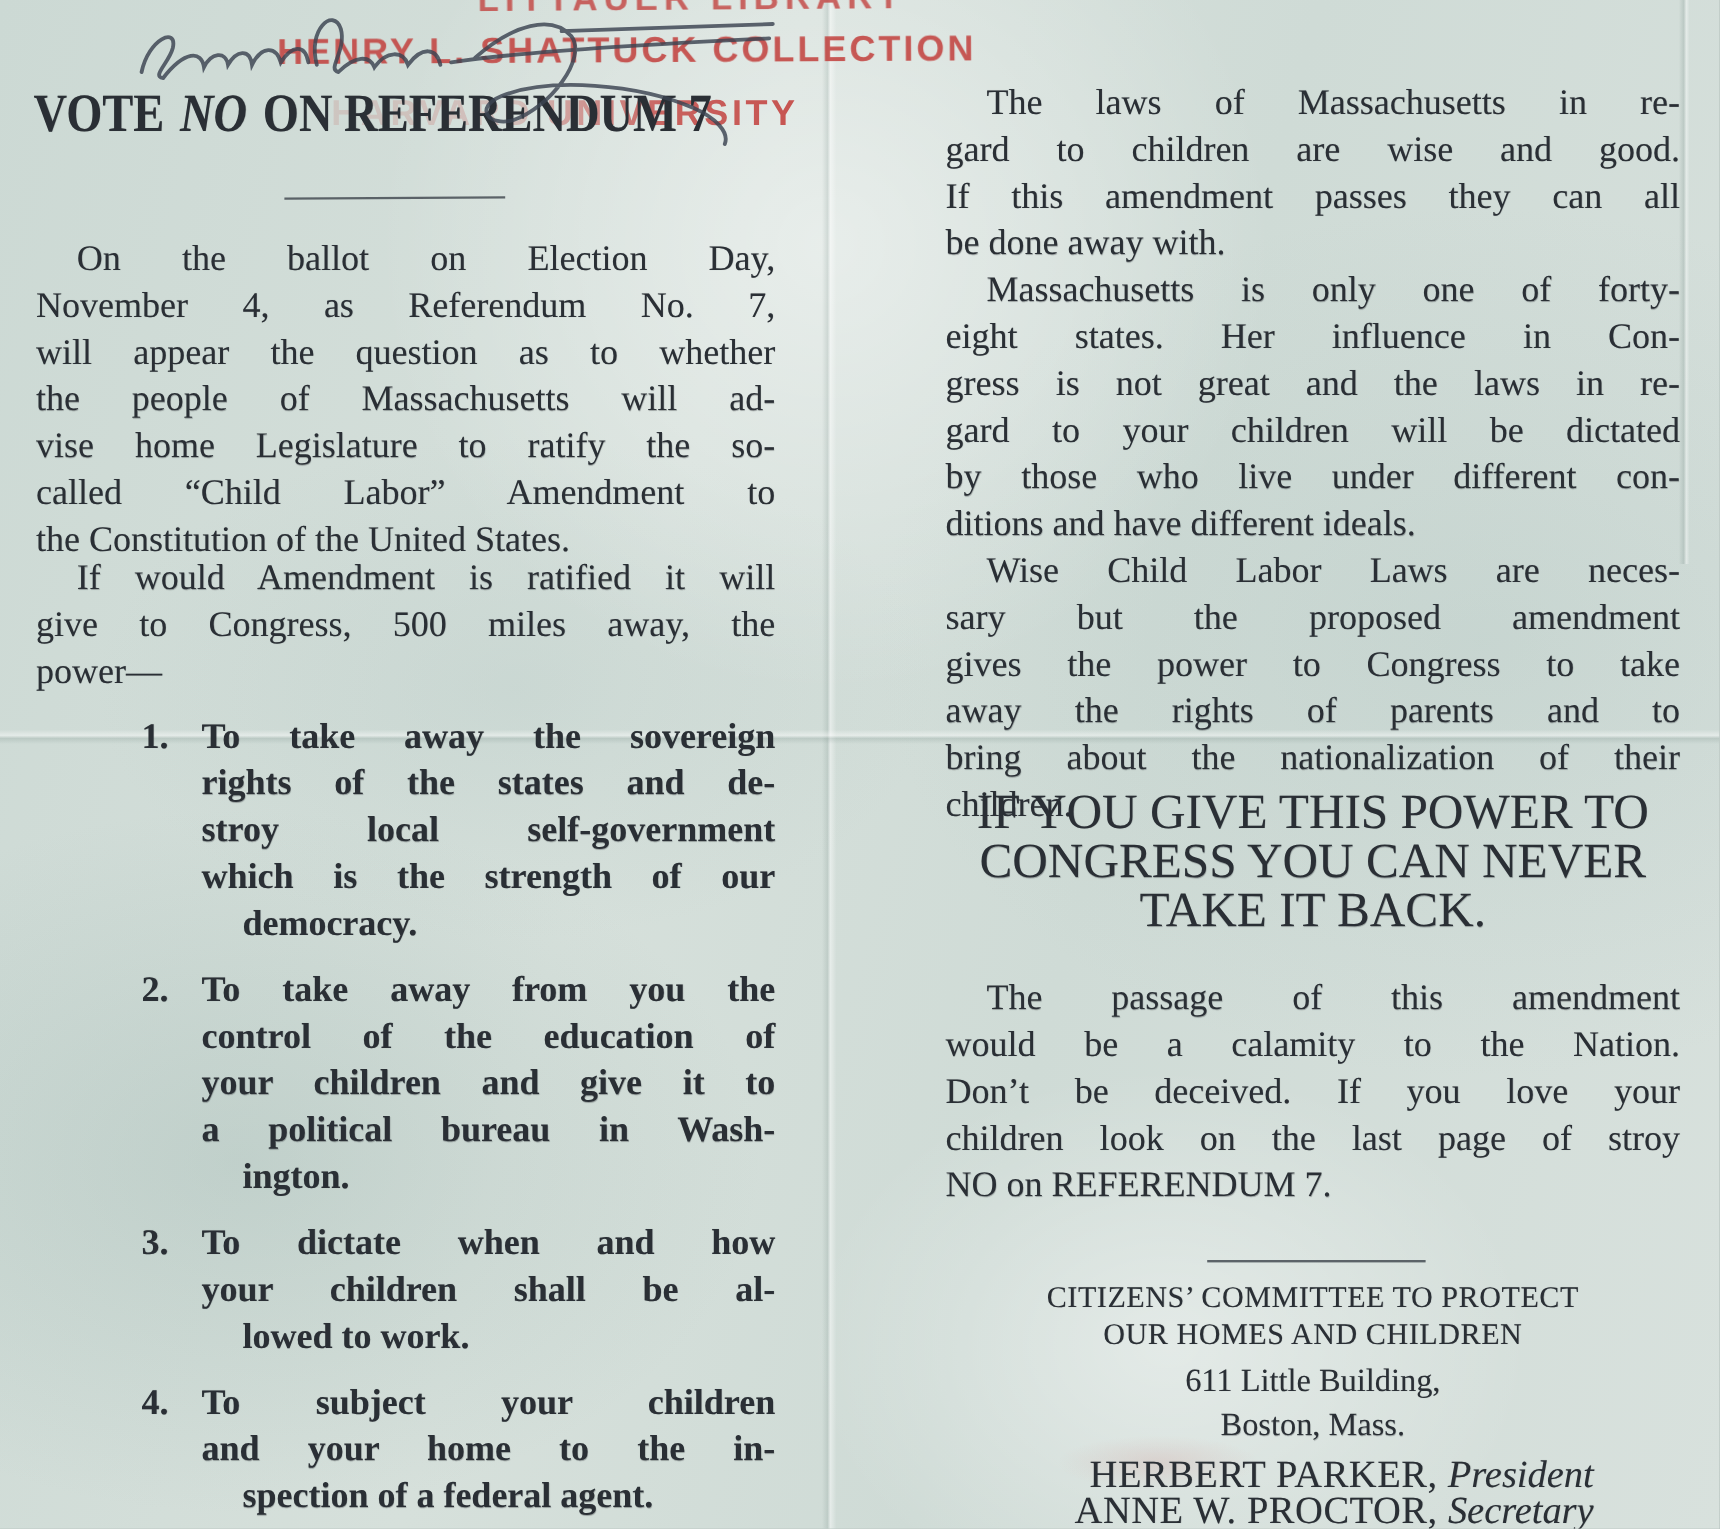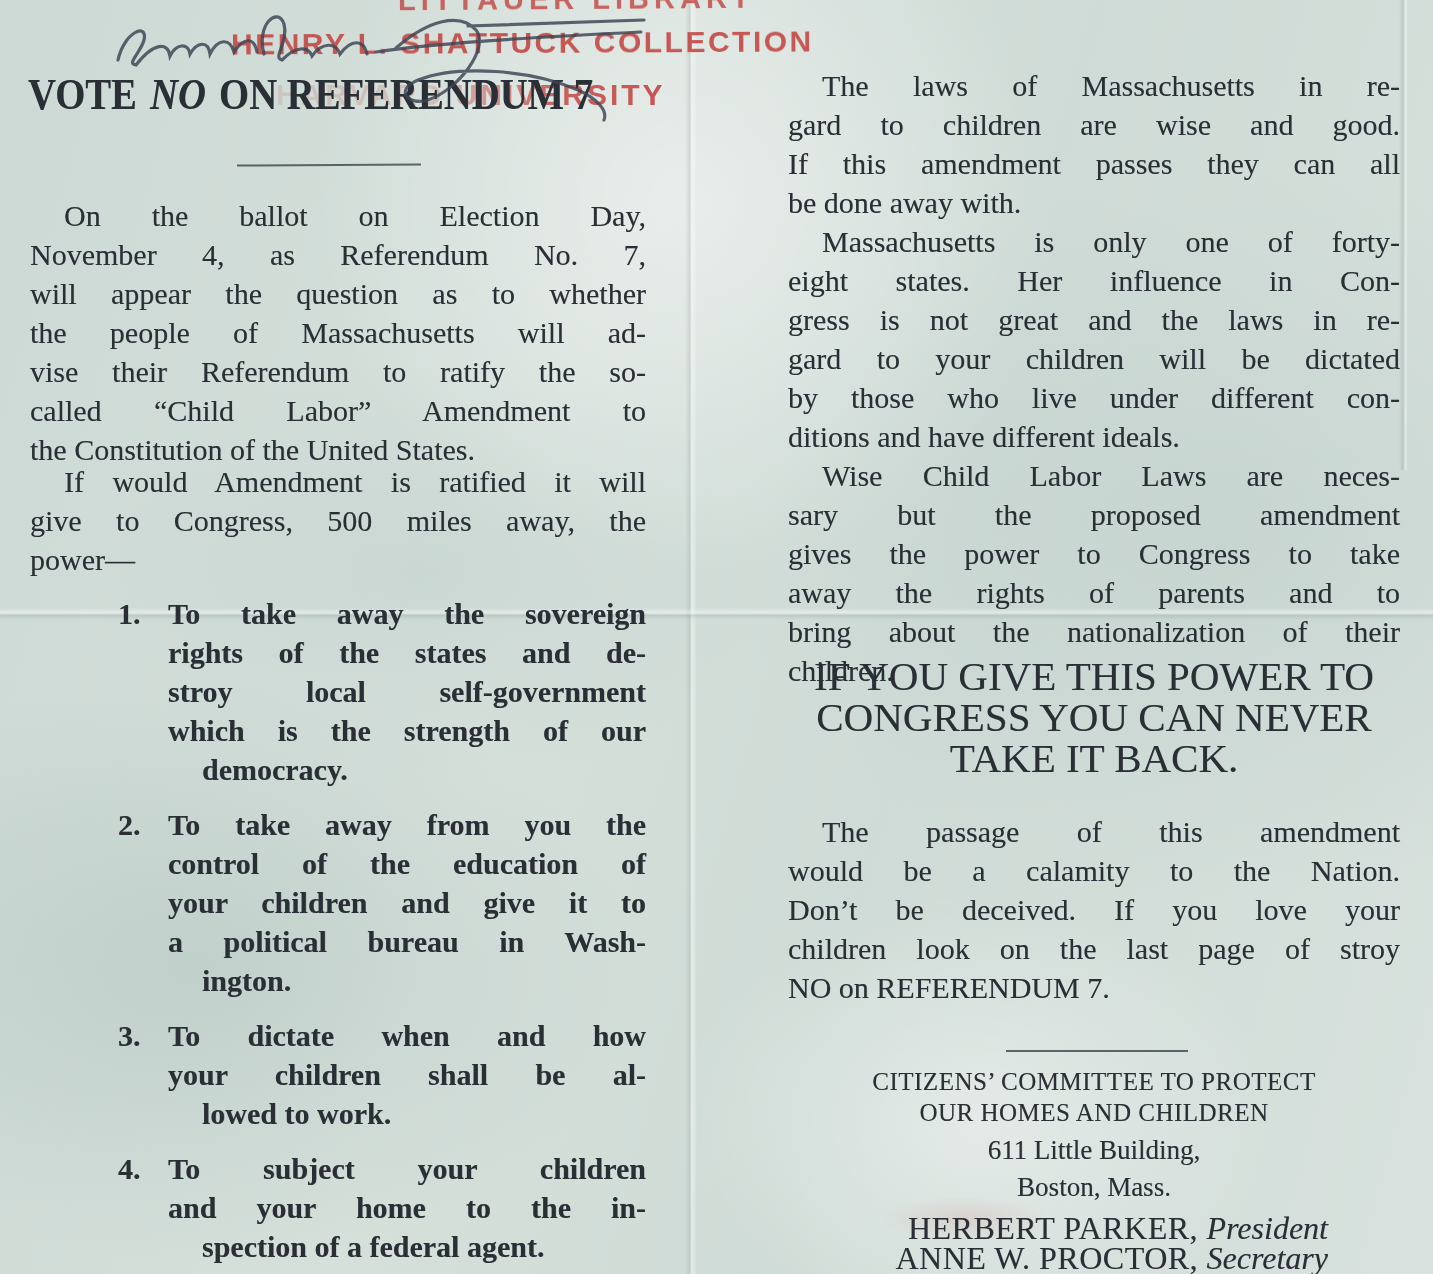--- a/index.html
+++ b/index.html
@@ -111,21 +111,21 @@
   <div class="title ink">
     <span>VOTE </span><span class="emph">NO</span><span> ON REFERENDUM 7</span>
   </div>
   <div class="rule rule1"></div>
 
   <div class="para indented ink lp1">
       <div class="line">On the ballot on Election Day,</div>
       <div class="line">November 4, as Referendum No. 7,</div>
       <div class="line">will appear the question as to whether</div>
       <div class="line">the people of Massachusetts will ad-</div>
-      <div class="line">vise their Referendum to ratify the so-</div>
+      <div class="line">vise home Legislature to ratify the so-</div>
       <div class="line">called “Child Labor” Amendment to</div>
       <div class="line last">the Constitution of the United States.</div>
     </div>
   <div class="para indented ink lp2">
       <div class="line">If would Amendment is ratified it will</div>
       <div class="line">give to Congress, 500 miles away, the</div>
       <div class="line last">power—</div>
     </div>
 
   <div class="list ink">

